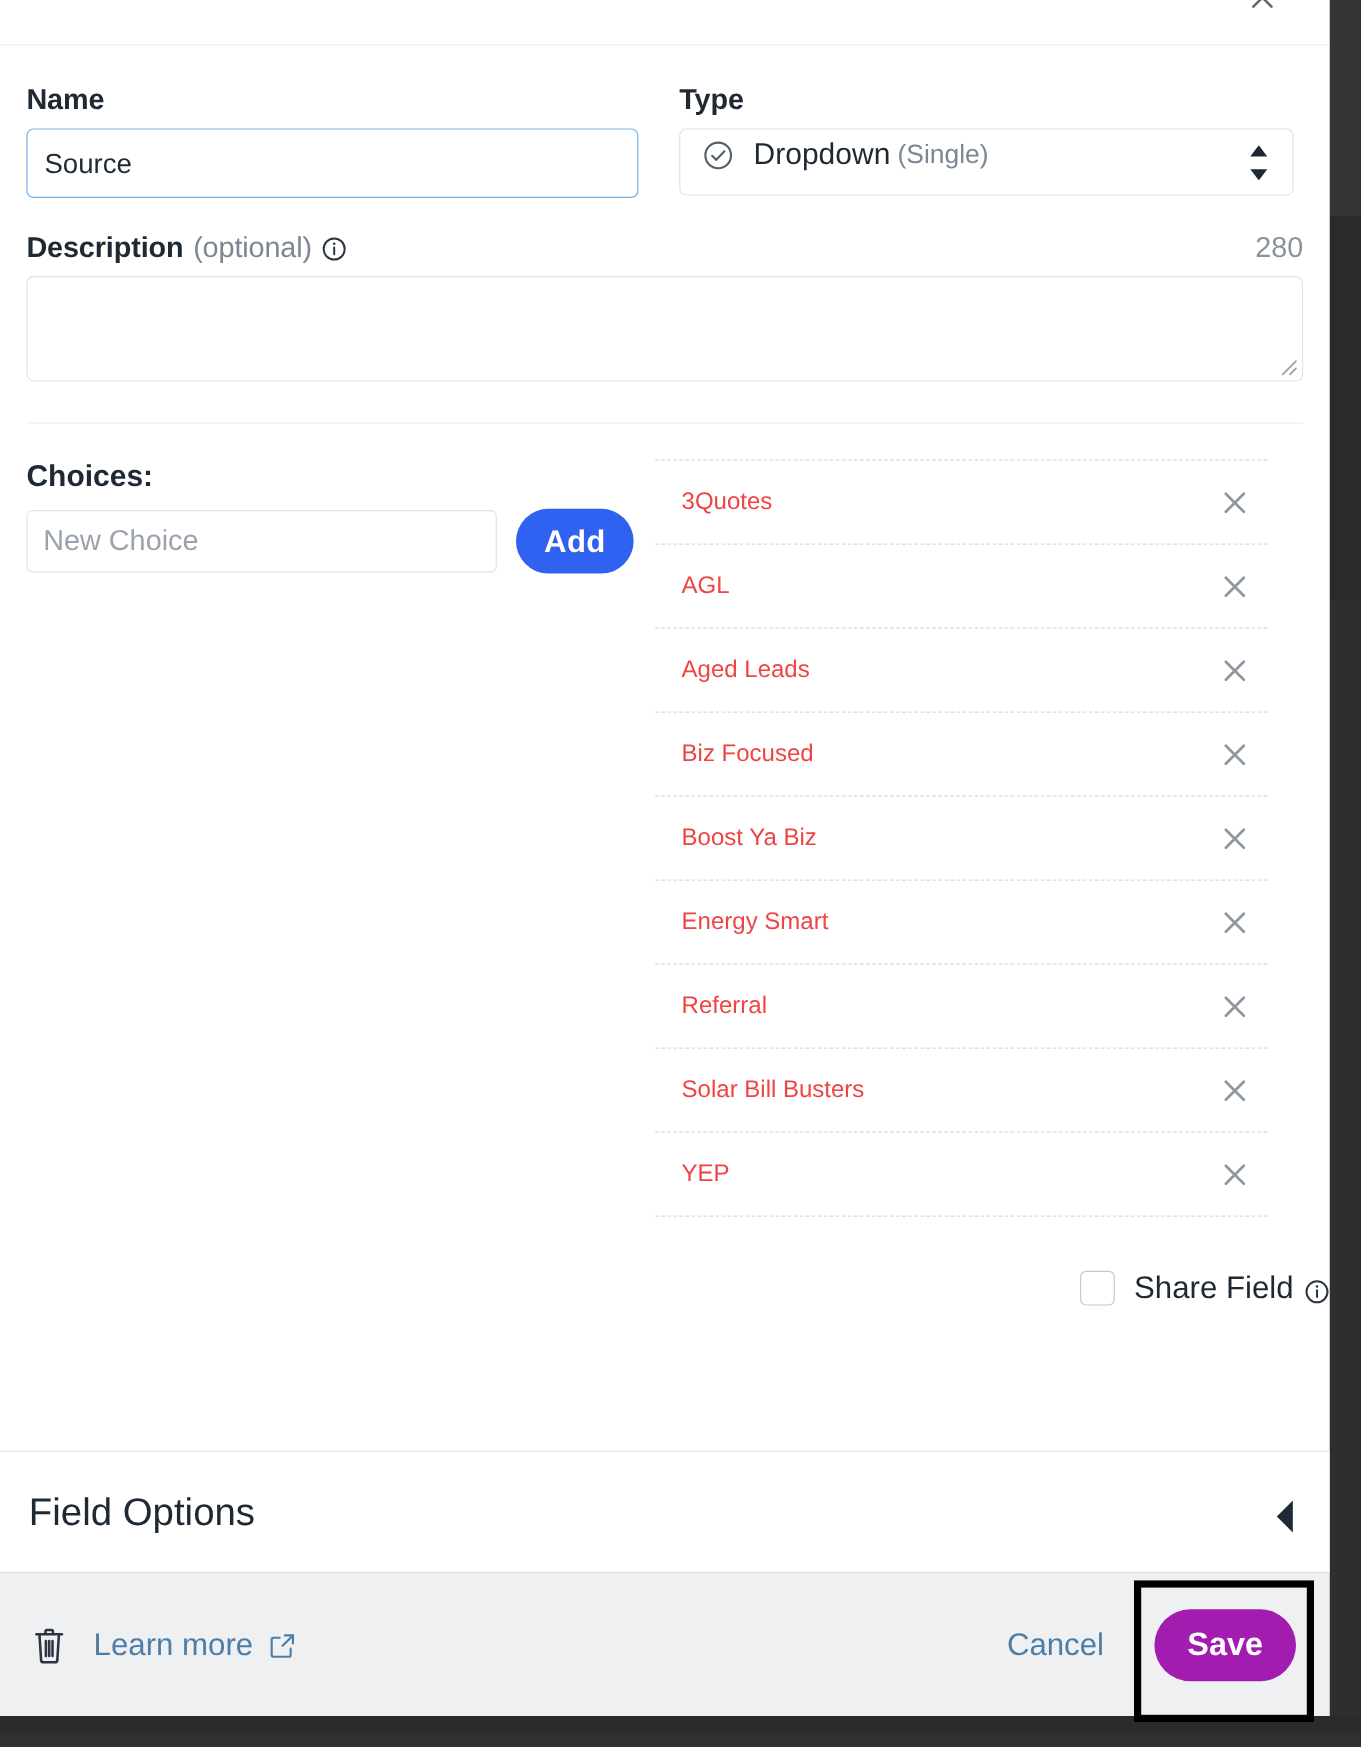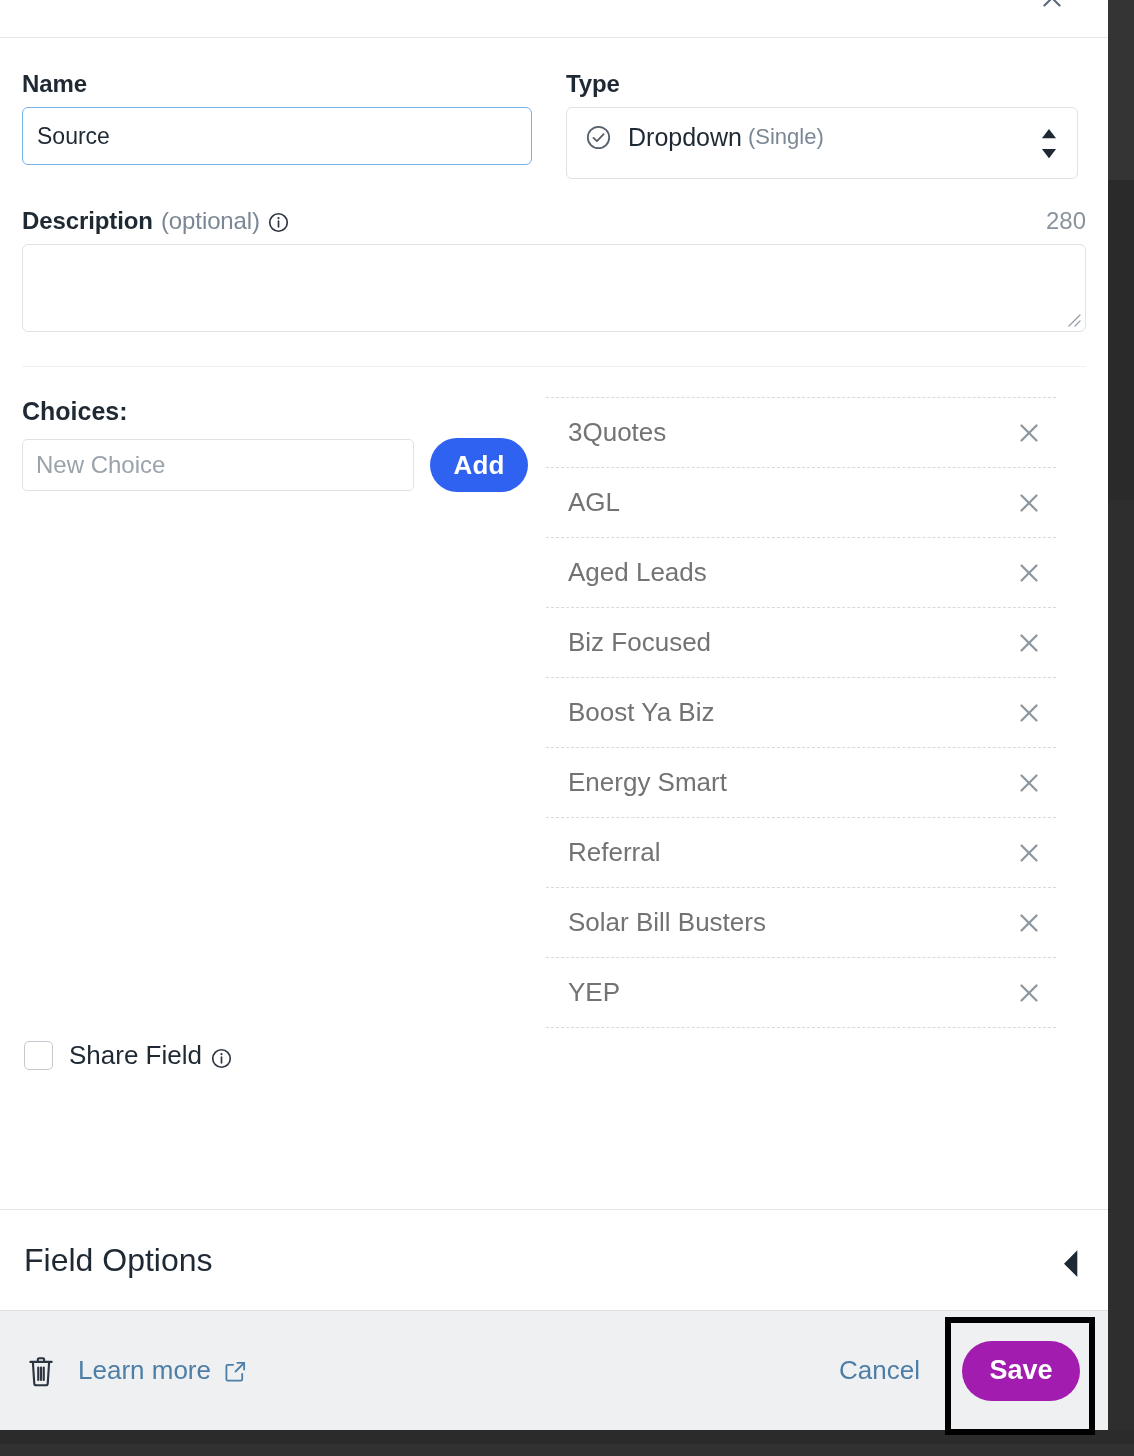--- a/index.html
+++ b/index.html
@@ -91,21 +91,21 @@
     background: #fff;
     font-size: 23px;
     color: #1f2933;
     padding: 0 14px;
     font-family: "Liberation Sans", sans-serif;
     outline: none;
   }
 
   .select-box {
     width: 100%;
-    height: 72px;
+    height: 56px;
     border: 1px solid #dfe3e8;
     border-radius: 6px;
     background: #fff;
     display: flex;
     align-items: center;
     padding: 0 16px 12px 18px;
     position: relative;
   }
   .select-box .chk-icon { width: 27px; height: 27px; color: #56606b; flex: 0 0 auto; margin-right: 16px; }
   .select-box .sel-text {
@@ -195,35 +195,36 @@
 
   .choice-list { border-top: 1px dashed #d6dade; }
   .choice-item {
     height: 70px;
     border-bottom: 1px dashed #d6dade;
     display: flex;
     align-items: center;
     justify-content: space-between;
     padding: 0 12px 0 22px;
   }
-  .choice-label { font-size: 26px; color: #737373; }
+  .choice-label { font-size: 20px; color: #ef4444; }
   .remove-x {
     width: 30px; height: 30px;
     color: #8e979f;
     cursor: pointer;
     flex: 0 0 auto;
   }
 
   
   .share-row {
     display: flex;
     align-items: center;
     gap: 16px;
     padding-left: 24px;
-    margin-top: 12px;
+    margin-top: 44px;
+    justify-content: flex-end;
   }
   .checkbox {
     width: 29px; height: 29px;
     border: 1.5px solid #c3c9cf;
     border-radius: 5px;
     background: #fff;
     flex: 0 0 auto;
     cursor: pointer;
   }
   .share-label {

